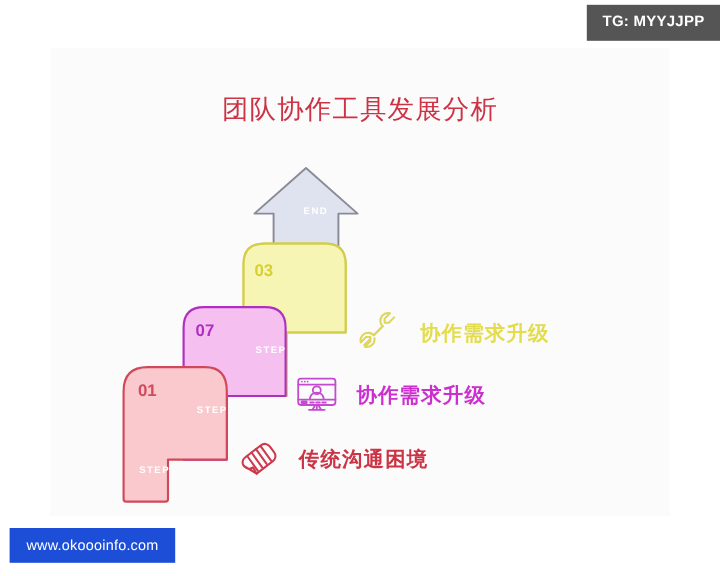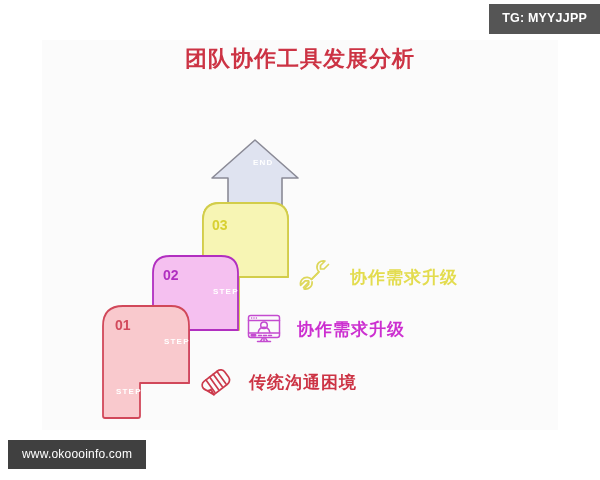--- a/index.html
+++ b/index.html
@@ -46,38 +46,38 @@
     padding: 8px 13px 9px 13px;
     line-height: 1;
     white-space: nowrap;
   }
 
   
   #watermark {
     position: absolute;
     left: 8px;
     top: 440px;
-    background: #404040;
+    background: #1d4ed8;
     color: #ffffff;
     font-size: 12px;
     letter-spacing: 0.2px;
     padding: 8px 14px 9px 14px;
     line-height: 1;
     white-space: nowrap;
   }
 
   
   #page-title {
     position: absolute;
     left: 0;
-    top: 44px;
+    top: 76px;
     width: 600px;
     text-align: center;
     font-size: 22px;
-    font-weight: bold;
+    font-weight: normal;
     color: #cc3344;
     letter-spacing: 1px;
   }
 
   
   #staircase {
     position: absolute;
     left: 95px;
     top: 130px;
     width: 420px;
@@ -108,21 +108,21 @@
   }
   #num-01 { left: 20px; top: 188px; color: #d24a5c; }
   #sub-01 { left: 21px; top: 212px; }
   #num-02 { left: 68px; top: 138px; color: #b12fc0; }
   #sub-02 { left: 69px; top: 162px; }
   #num-03 { left: 117px; top: 88px; color: #d8d032; }
   #sub-03 { left: 118px; top: 112px; }
   #arrow-label {
     position: absolute;
     left: 158px;
-    top: 29px;
+    top: 42px;
     font-size: 8px;
     font-weight: bold;
     letter-spacing: 1.2px;
     color: #ffffff;
     line-height: 1;
     pointer-events: none;
   }
 
   
   .legend-row {
@@ -194,21 +194,21 @@
       <g>
         <path d="M 8 253 L 8 196 Q 8 176 28 176 L 76 176 Q 94 176 94 196 L 94 253 L 45 253 L 45 286 Q 45 288 43 288 L 10 288 Q 8 288 8 286 Z" fill="#f9c9cd" stroke="#d1485a" stroke-width="1.8" stroke-linejoin="round"></path>
       </g>
     </svg>
 
     <div id="arrow-label">END</div>
 
     <div class="step-num" id="num-03">03</div>
     <div class="step-sub" id="sub-03">STEP</div>
 
-    <div class="step-num" id="num-02">02</div>
+    <div class="step-num" id="num-02">07</div>
     <div class="step-sub" id="sub-02">STEP</div>
 
     <div class="step-num" id="num-01">01</div>
     <div class="step-sub" id="sub-01">STEP</div>
   </div>
 
   <div class="legend-row" id="legend-row-3">
     <svg class="legend-icon" viewBox="0 0 38 38">
       <g fill="none" stroke="#ddd75a" stroke-width="1.7" stroke-linecap="round" stroke-linejoin="round">
         <path d="M 30.5 6.5 L 26 11 L 22.5 11 L 22.5 7.5 L 27 3 C 22.5 2 18.5 5.5 19 10 C 19.2 11.6 19.9 12.9 20.9 13.9 L 13.5 21.3"></path>

